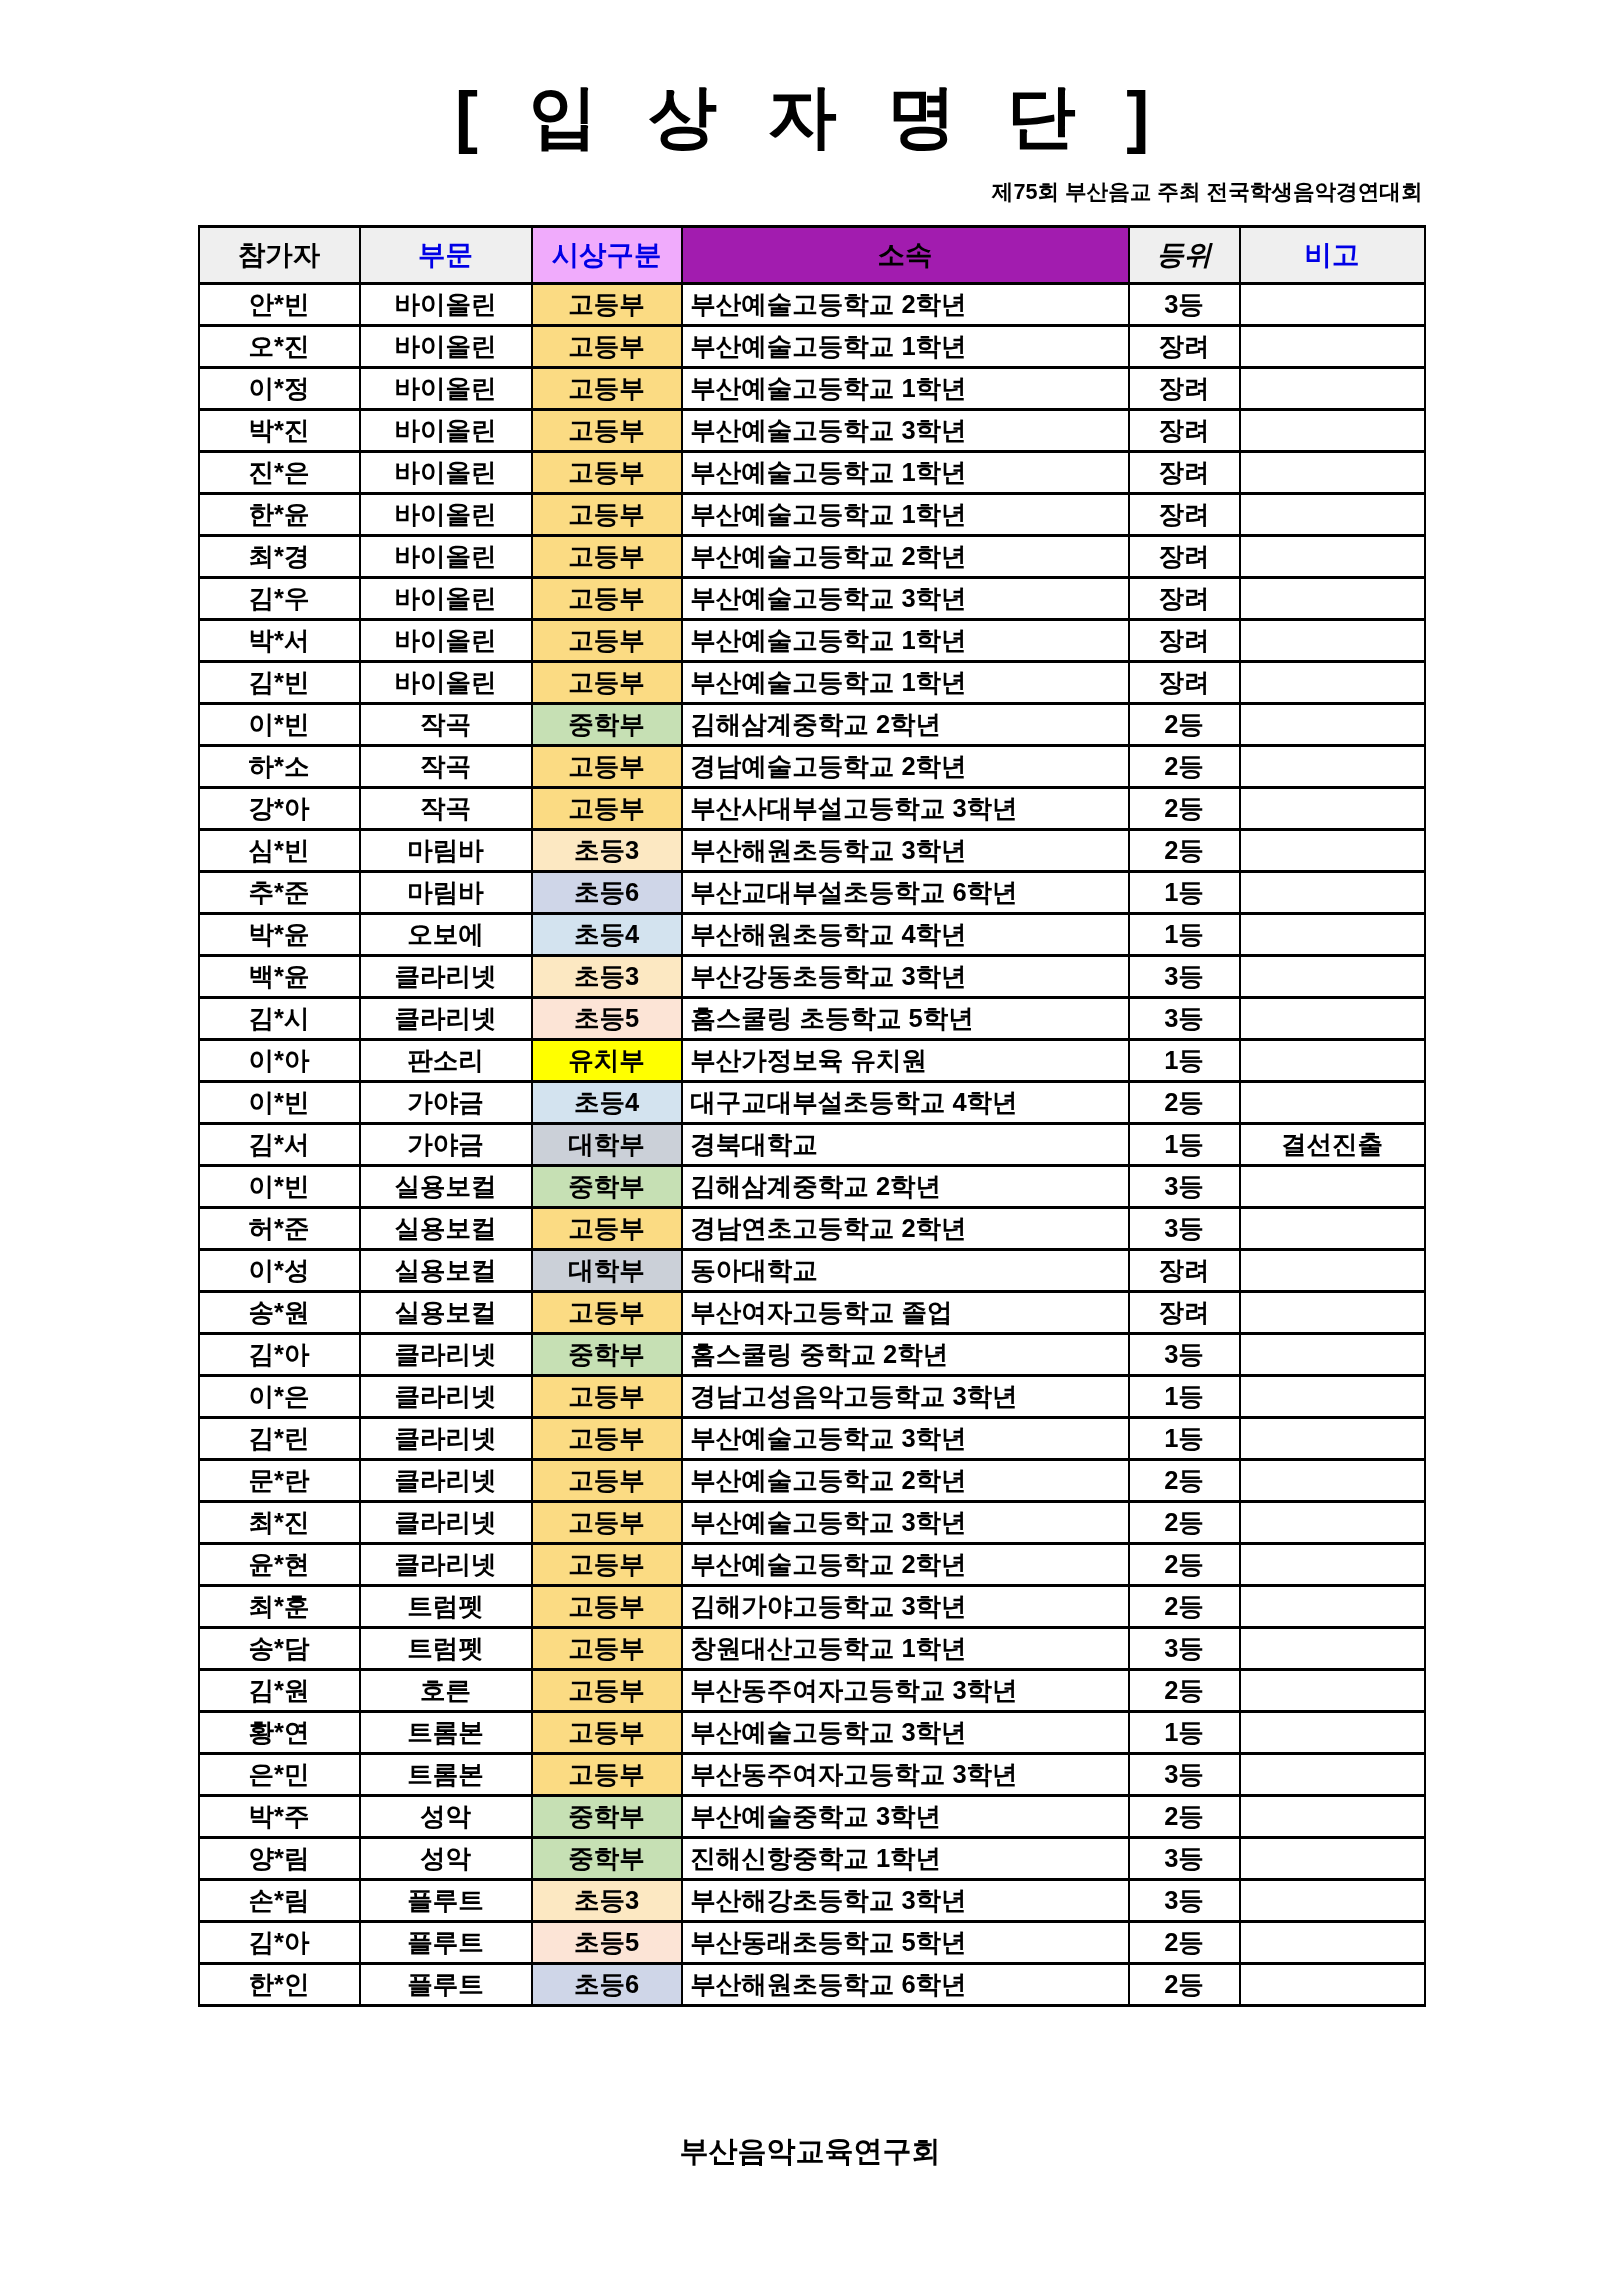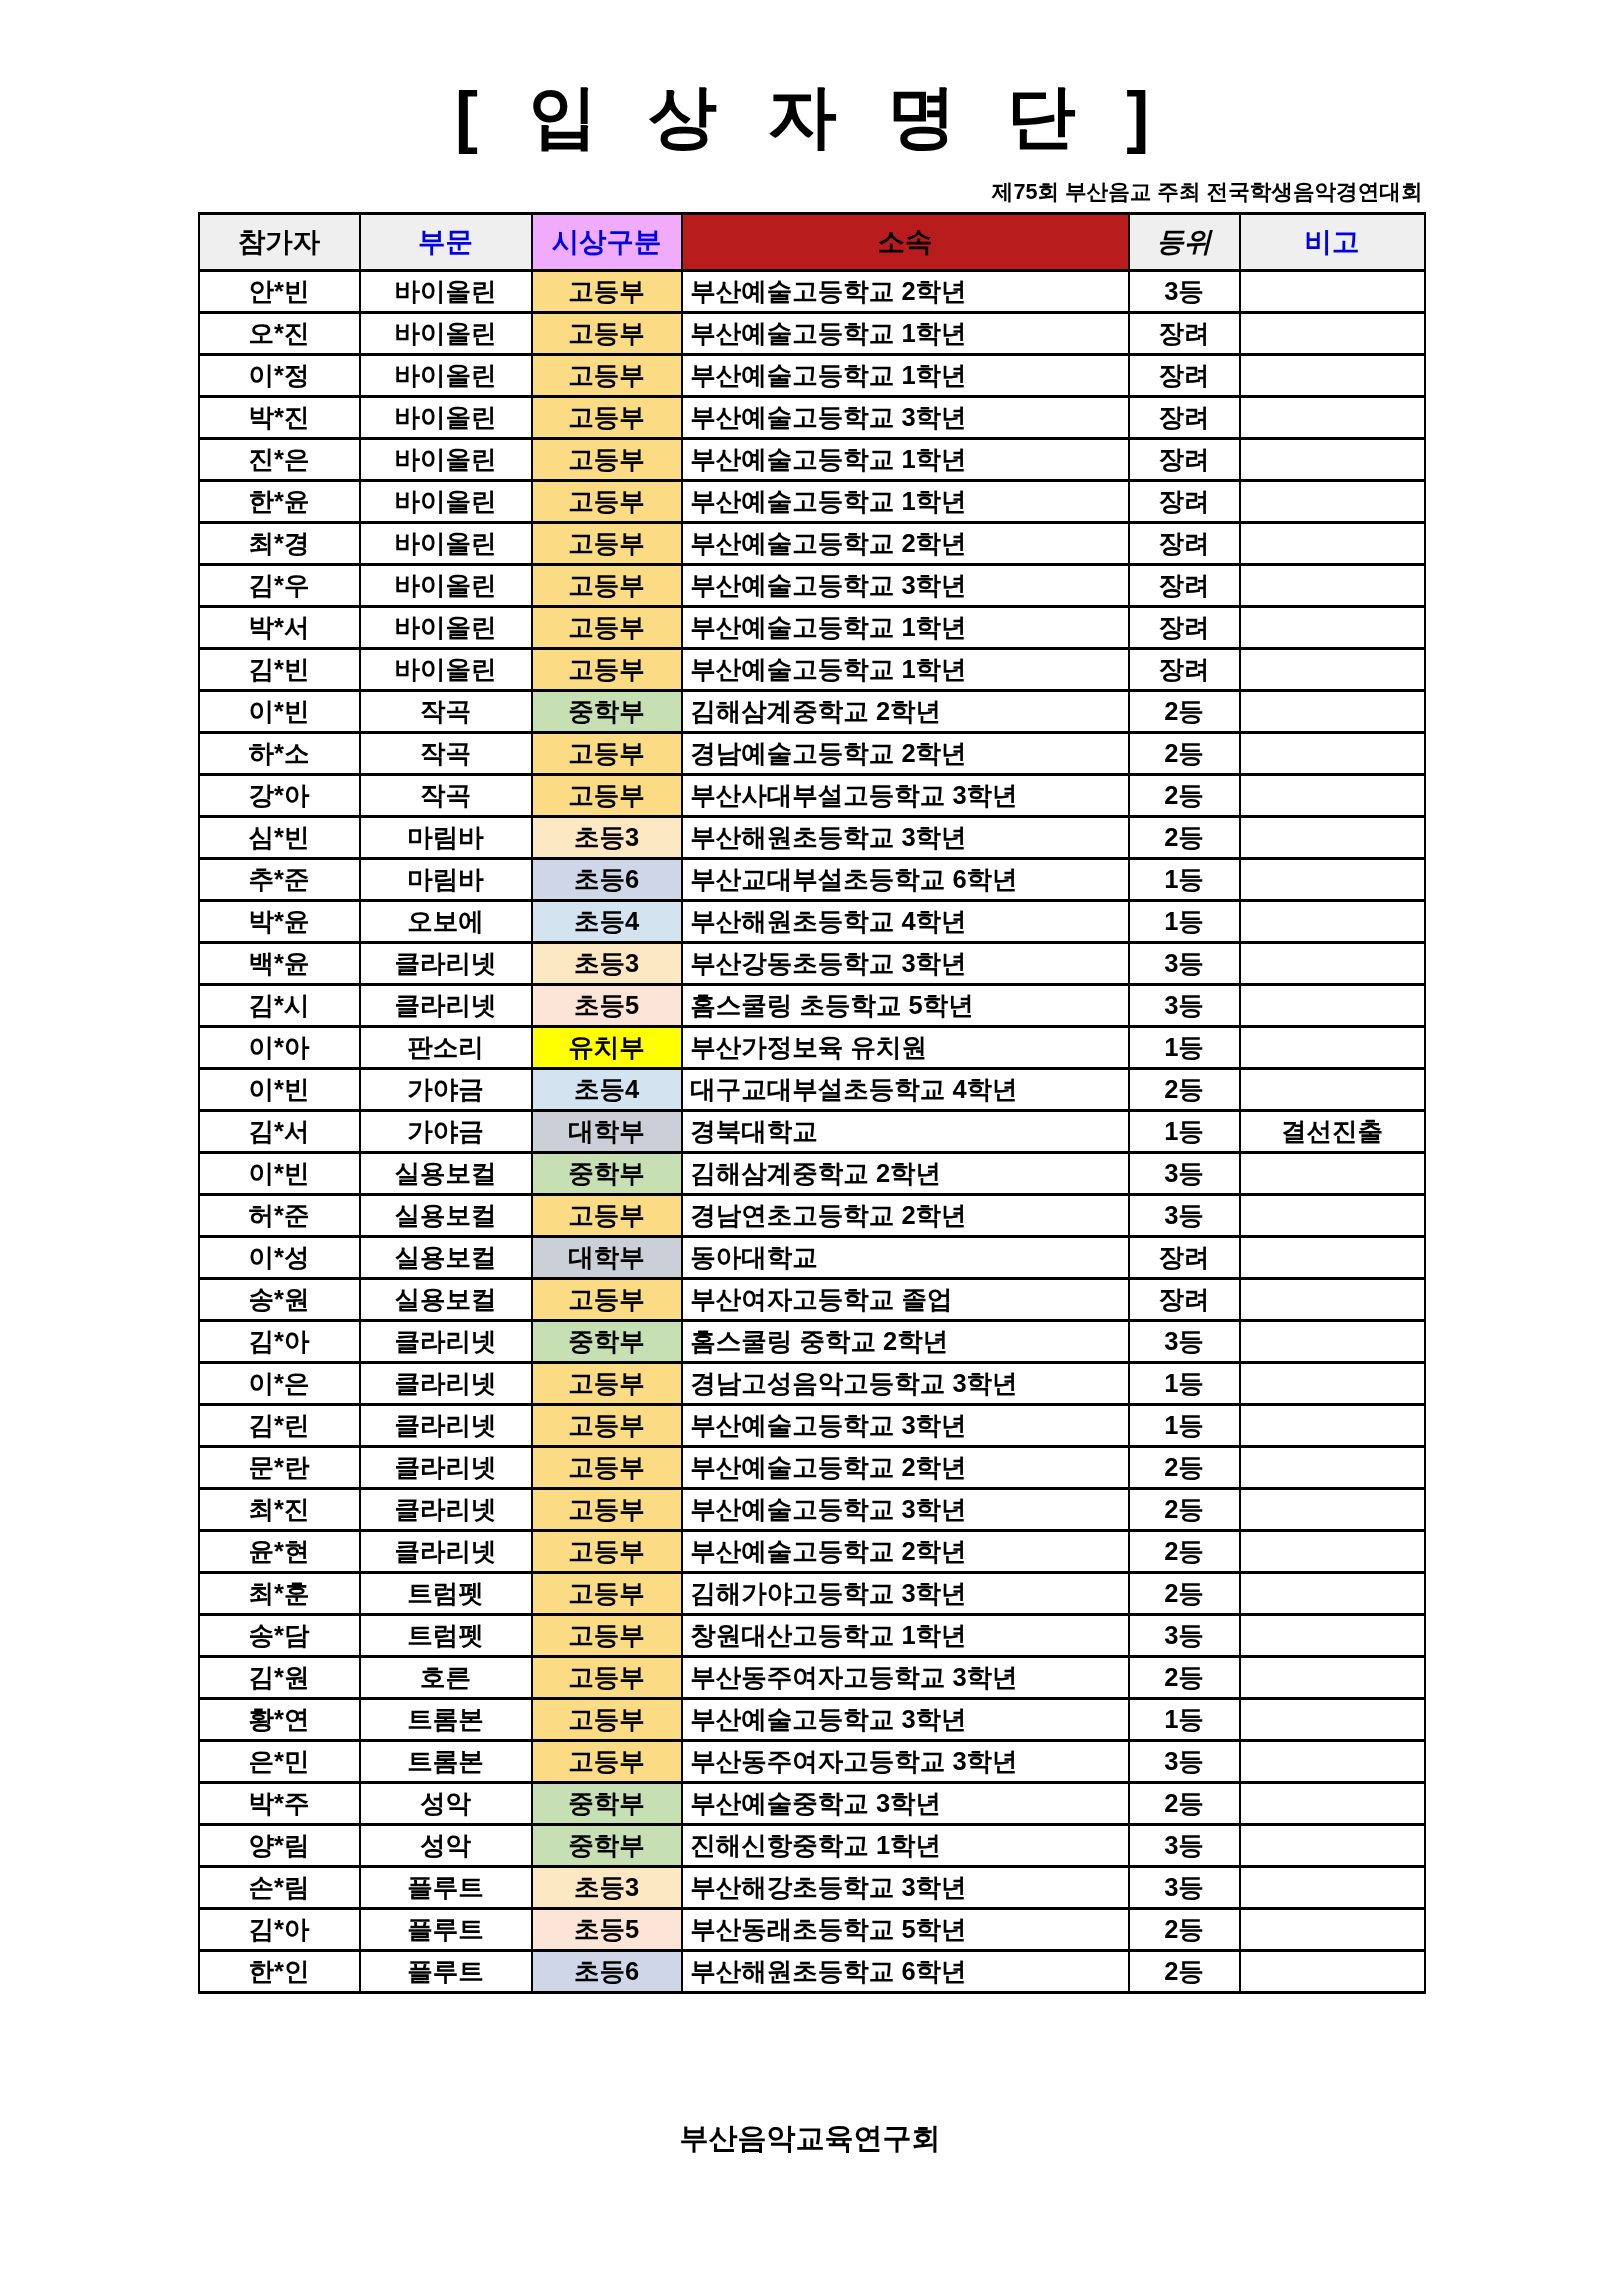--- a/index.html
+++ b/index.html
@@ -21,21 +21,21 @@
     letter-spacing: 15.7px;
     color: #000000;
     white-space: nowrap;
   }
   .content-col {
     width: 1225px;
     margin: 0 auto;
   }
   .subtitle {
     margin-top: 13.7px;
-    margin-bottom: 6px;
+    margin-bottom: 19px;
     text-align: right;
     font-size: 21.6px;
     font-weight: bold;
     color: #000000;
   }
   table.grid {
     width: 1225px;
     table-layout: fixed;
     border-collapse: collapse;
   }
@@ -86,21 +86,21 @@
         <col style="width:150px">
         <col style="width:447px">
         <col style="width:111px">
         <col style="width:185px">
       </colgroup>
       <thead>
         <tr>
             <th style="color: rgb(0, 0, 0); background: rgb(239, 239, 239);">참가자</th>
             <th style="color: rgb(0, 0, 230); background: rgb(239, 239, 239);">부문</th>
             <th style="color: rgb(0, 0, 230); background: #f0abfc;">시상구분</th>
-            <th style="color: rgb(0, 0, 0); background: #b91c1c;">소속</th>
+            <th style="color: rgb(0, 0, 0); background: #a21caf;">소속</th>
             <th style="color: rgb(0, 0, 0); background: rgb(239, 239, 239); font-style: italic;">등위</th>
             <th style="color: rgb(0, 0, 230); background: rgb(239, 239, 239);">비고</th>
           </tr>
       </thead>
       <tbody>
           <tr>
             <td>안*빈</td>
             <td>바이올린</td>
             <td style="background: rgb(251, 219, 131);">고등부</td>
             <td class="left">부산예술고등학교 2학년</td>

